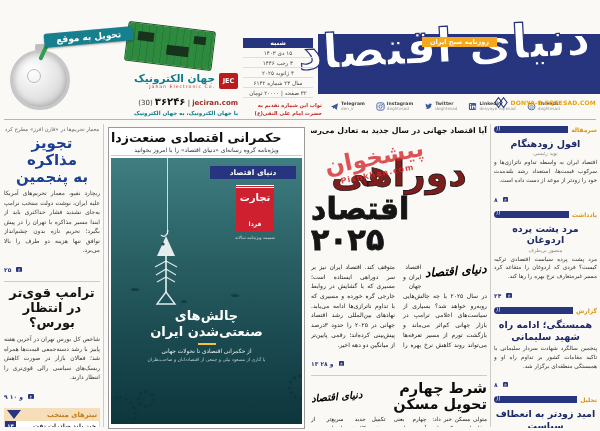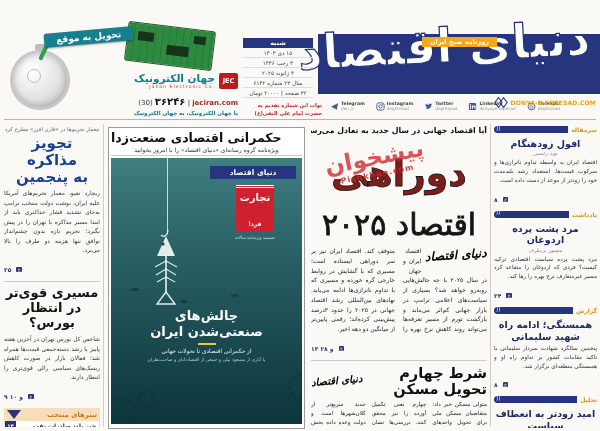--- a/index.html
+++ b/index.html
@@ -106,21 +106,21 @@
   .cv-rule { width:18px; height:2px; background:#f5c33b; margin:4px auto 3px; }
   .cv-sub { font-size:5.8px; color:#eaf2f2; }
   .cv-authors { font-size:4.6px; color:#b9cfcf; margin:3px auto 0; width:80%; }
   .gear { position:absolute; border:3px dotted rgba(15,48,54,.55); border-radius:50%; }
 
   
   .main { position:absolute; left:311px; top:126px; width:176px; height:301px; direction:rtl; overflow:hidden; }
   .m-kicker { font-size:7.8px; font-weight:800; color:#101010; text-align:center; white-space:nowrap; }
   .m-h1 { font-size:36px; font-weight:900; color:#7f1d1d; text-align:center; line-height:1.05; margin-top:20px;
           -webkit-text-stroke:.8px #151515; }
-  .m-h2 { font-size:30px; font-weight:400; color:#151515; text-align:center; line-height:1.05;margin-top:16px;
+  .m-h2 { font-size:30px; font-weight:700; color:#151515; text-align:left; line-height:1.05;
           -webkit-text-stroke:.8px #151515; }
   .watermark { position:absolute; top:18px; left:14px; z-index:5; transform:rotate(-11deg); text-align:center; pointer-events:none; }
   .wm-fa { font-size:23px; font-weight:bold; color:rgba(212,36,40,.78); }
   .wm-en { font-size:8px; font-weight:bold; color:rgba(212,36,40,.85); letter-spacing:1px; }
   .m-body { margin-top:6px; column-count:2; column-gap:8px; font-size:6px; line-height:1.62; text-align:justify; color:#1c1c1c; }
   .sig { float:right; font-size:12px; font-weight:bold; font-style:italic; transform:rotate(-4deg); margin:0 0 2px 4px; color:#000; }
   .a2head { display:flex; align-items:center; gap:6px; margin-top:2px; }
   .a2title { flex:1; font-size:14.5px; font-weight:700; color:#0d0d0d; text-align:right; }
   .sig2 { font-size:10px; font-weight:bold; font-style:italic; transform:rotate(-5deg); color:#000; white-space:nowrap; }
   .a2body { margin-top:3px; column-count:3; column-gap:6px; font-size:5.6px; line-height:1.6; text-align:justify; color:#222; }
@@ -252,21 +252,21 @@
   <div class="leftcol">
     <div class="kicker-sm">معمار تحریم‌ها در «فارن افرز» مطرح کرد</div>
     <div class="lc-h1">
       <div>تجویز مذاکره</div>
       <div>به پنجمین</div>
     </div>
     <div class="smallbody">ریچارد نفیو، معمار تحریم‌های آمریکا علیه ایران، نوشت دولت منتخب ترامپ به‌جای تشدید فشار حداکثری باید از ابتدا مسیر مذاکره با تهران را در پیش بگیرد؛ تحریم تازه بدون چشم‌انداز توافق تنها هزینه دو طرف را بالا می‌برد.</div>
     <div class="refline"><span class="ref">۲۵</span> <span class="refbox">ع</span></div>
     <hr class="hr">
     <div class="lc-h2">
-      <div>مسیری قوی‌تر</div>
+      <div>ترامپ قوی‌تر</div>
       <div>در انتظار بورس؟</div>
     </div>
     <div class="smallbody">شاخص کل بورس تهران در آخرین هفته پاییز با رشد دسته‌جمعی قیمت‌ها همراه شد؛ فعالان بازار در صورت کاهش ریسک‌های سیاسی رالی قوی‌تری را انتظار دارند.</div>
     <div class="refline"><span class="ref">۹ و ۱۰</span> <span class="refbox">ع</span></div>
 
     <div class="list-label-row">
       <div class="chev"></div>
       <div class="list-label">تیترهای منتخب</div>
     </div>
     <div class="hl-row">

